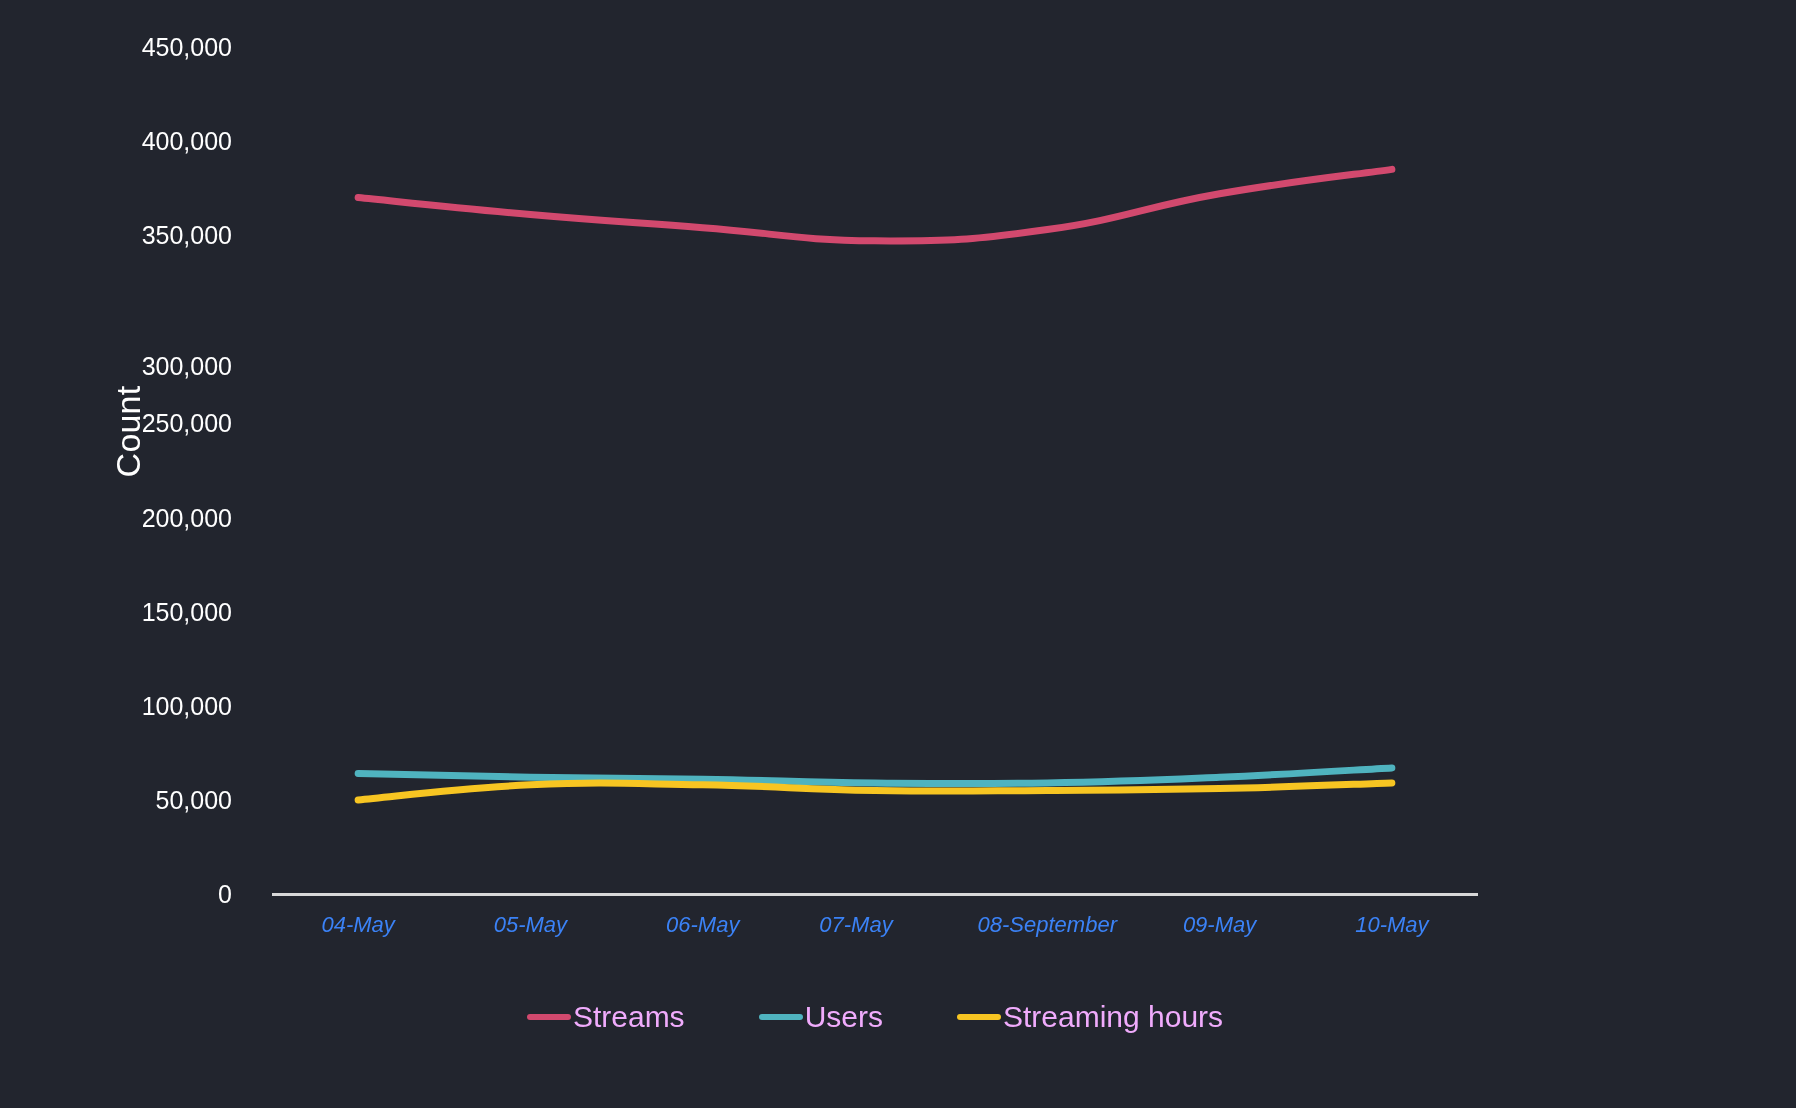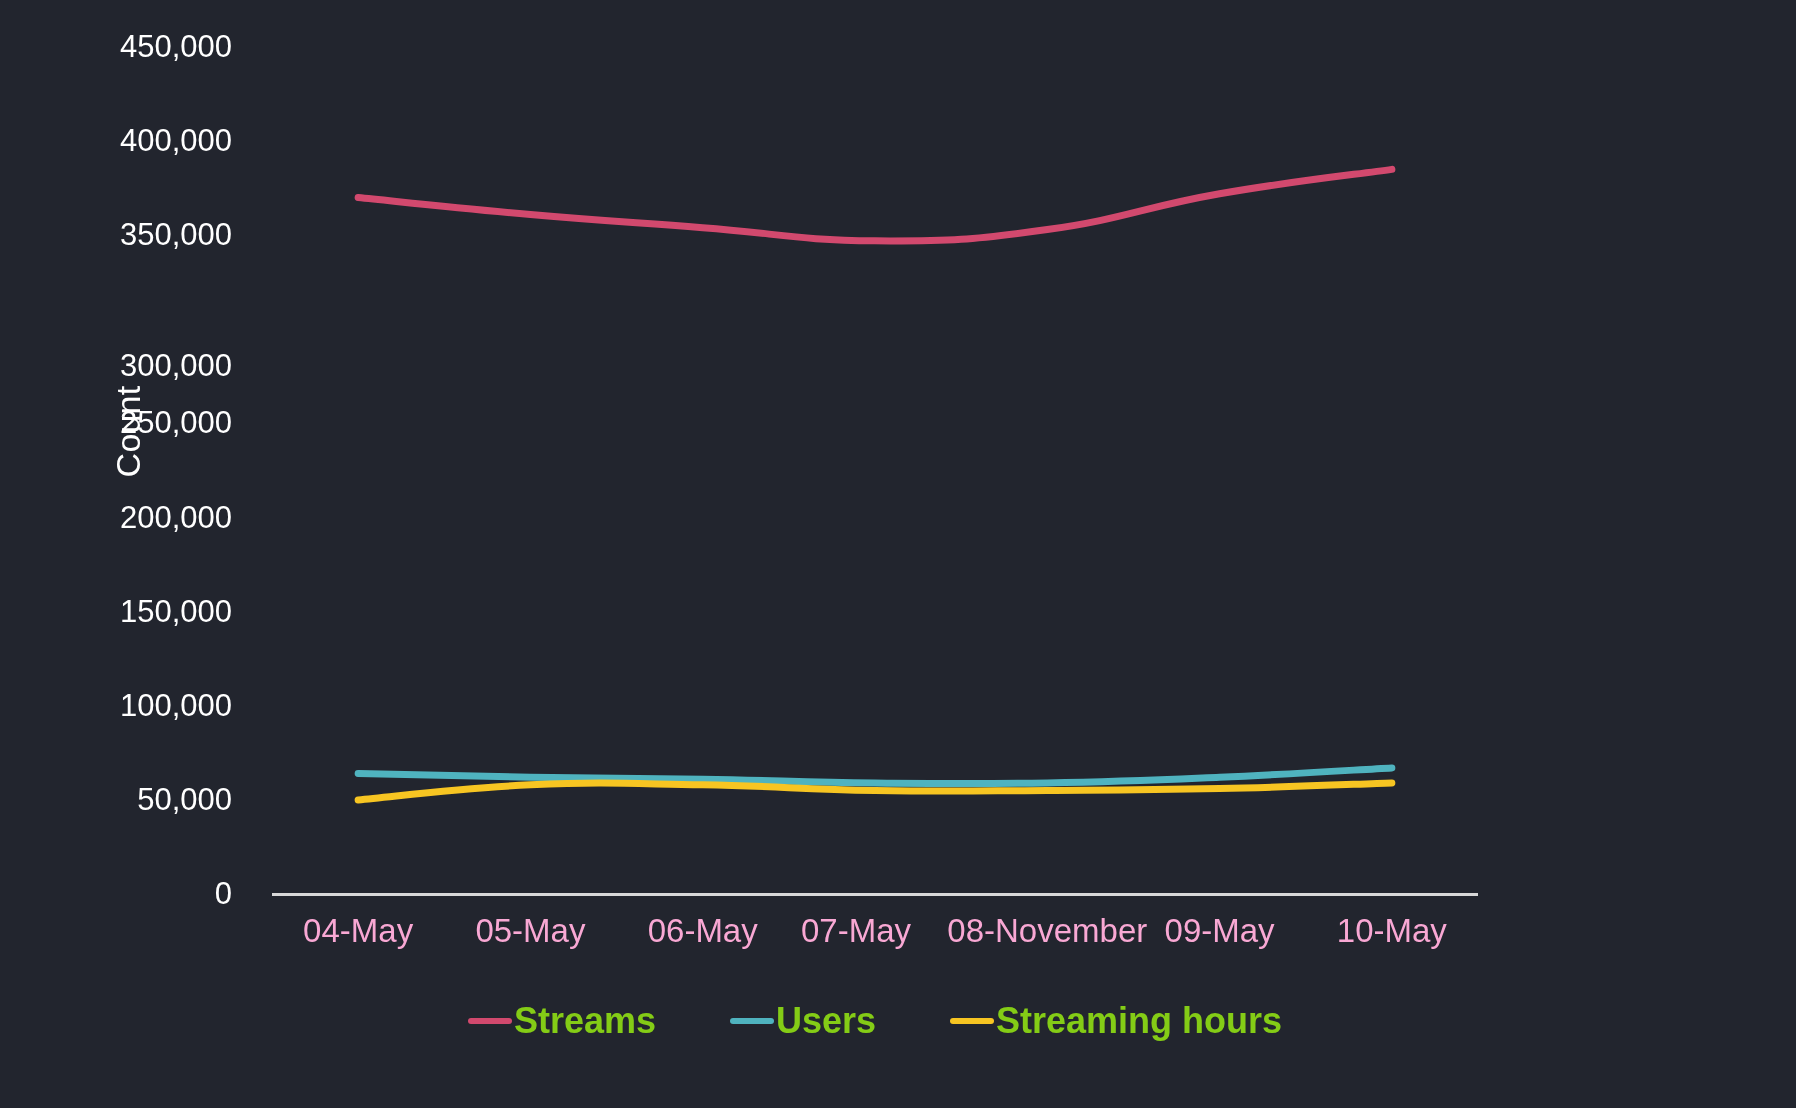--- a/index.html
+++ b/index.html
@@ -41,21 +41,21 @@
     left: 0;
     top: 0;
     width: 250px;
     height: 1108px;
   }
   .y-tick {
     position: absolute;
     right: 18px;
     transform: translateY(-50%);
     color: #ffffff;
-    font-size: 31px;
+    font-size: 25px;
     white-space: nowrap;
     text-align: right;
   }
 
   
   .plot-area {
     position: absolute;
     left: 272px;
     top: 20px;
     width: 1204px;
@@ -82,23 +82,24 @@
   .x-ticks {
     position: absolute;
     left: 272px;
     top: 912px;
     width: 1206px;
     height: 60px;
   }
   .x-tick {
     position: absolute;
     transform: translateX(-50%);
-    color: #f9a8d4;
-    font-size: 33px;
+    color: #3b82f6;
+    font-size: 22px;
     white-space: nowrap;
+    font-style: italic;
   }
 
   
   .legend {
     position: absolute;
     left: 272px;
     top: 1000px;
     width: 1206px;
     display: flex;
     justify-content: center;
@@ -110,24 +111,23 @@
     align-items: center;
     gap: 2px;
   }
   .legend-swatch {
     width: 44px;
     height: 6px;
     border-radius: 3px;
     flex: 0 0 auto;
   }
   .legend-label {
-    color: #84cc16;
-    font-size: 36px;
+    color: #f0abfc;
+    font-size: 30px;
     white-space: nowrap;
-    font-weight: bold;
   }
 </style>
 </head>
 <body>
 
 <div id="chart-root">
 
   <div class="y-axis-title">Count</div>
 
   <div class="y-ticks">
@@ -151,21 +151,21 @@
       </svg>
   </div>
 
   <div class="x-axis-line"></div>
 
   <div class="x-ticks">
       <div class="x-tick" style="left: 86.1429px;">04-May</div>
       <div class="x-tick" style="left: 258.429px;">05-May</div>
       <div class="x-tick" style="left: 430.714px;">06-May</div>
       <div class="x-tick" style="left: 584px;">07-May</div>
-      <div class="x-tick" style="left: 775.286px;">08-November</div>
+      <div class="x-tick" style="left: 775.286px;">08-September</div>
       <div class="x-tick" style="left: 947.571px;">09-May</div>
       <div class="x-tick" style="left: 1119.86px;">10-May</div>
     </div>
 
   <div class="legend">
       <div class="legend-item">
         <span class="legend-swatch" style="background: rgb(210, 73, 110);"></span>
         <span class="legend-label">Streams</span>
       </div>
       <div class="legend-item">

